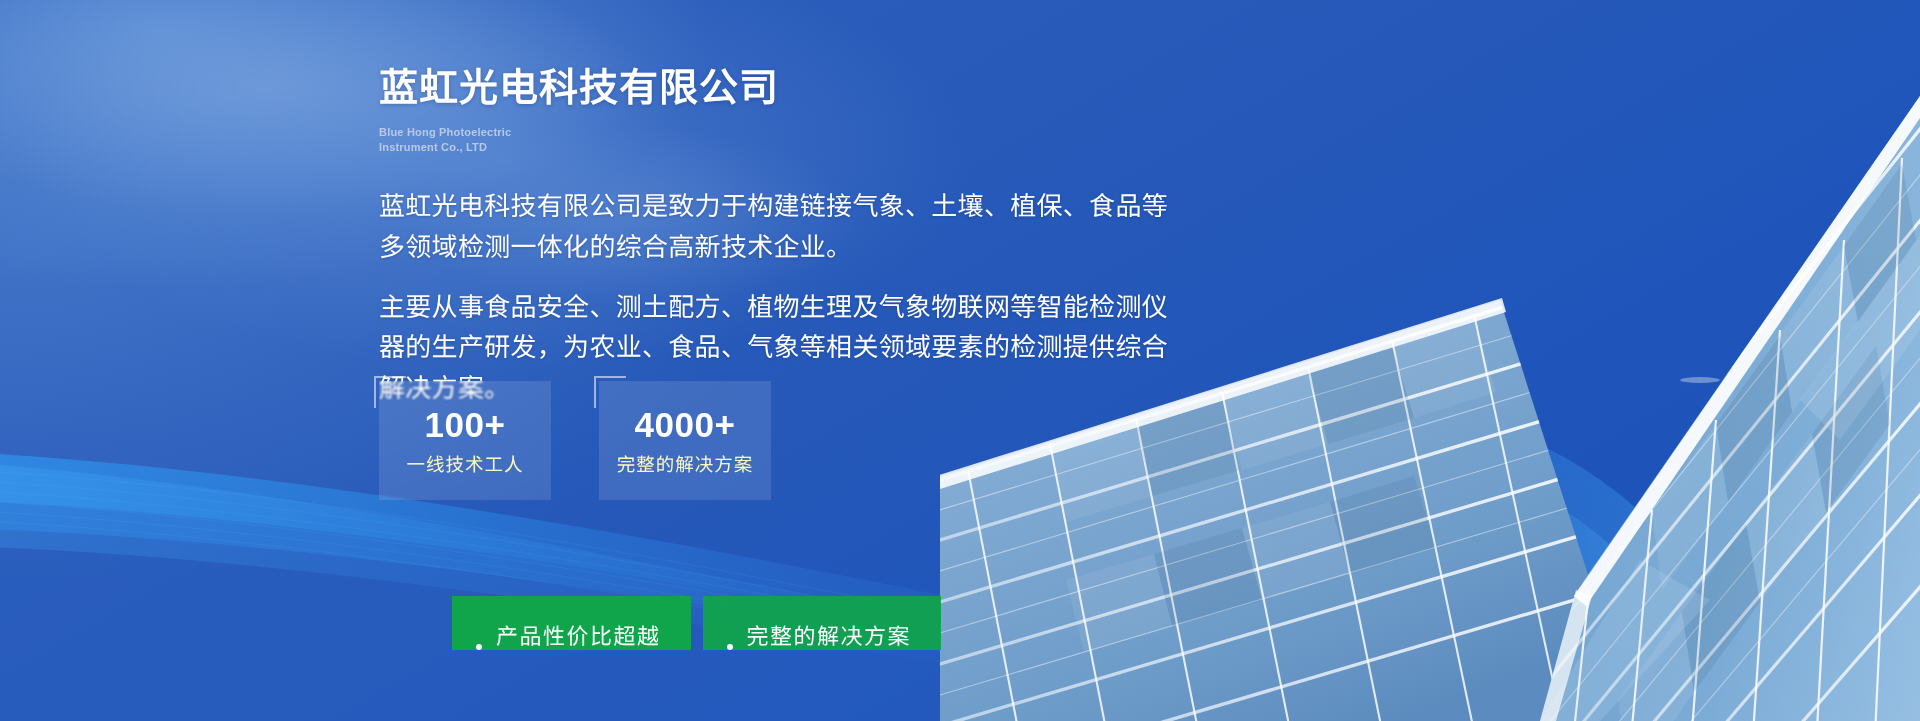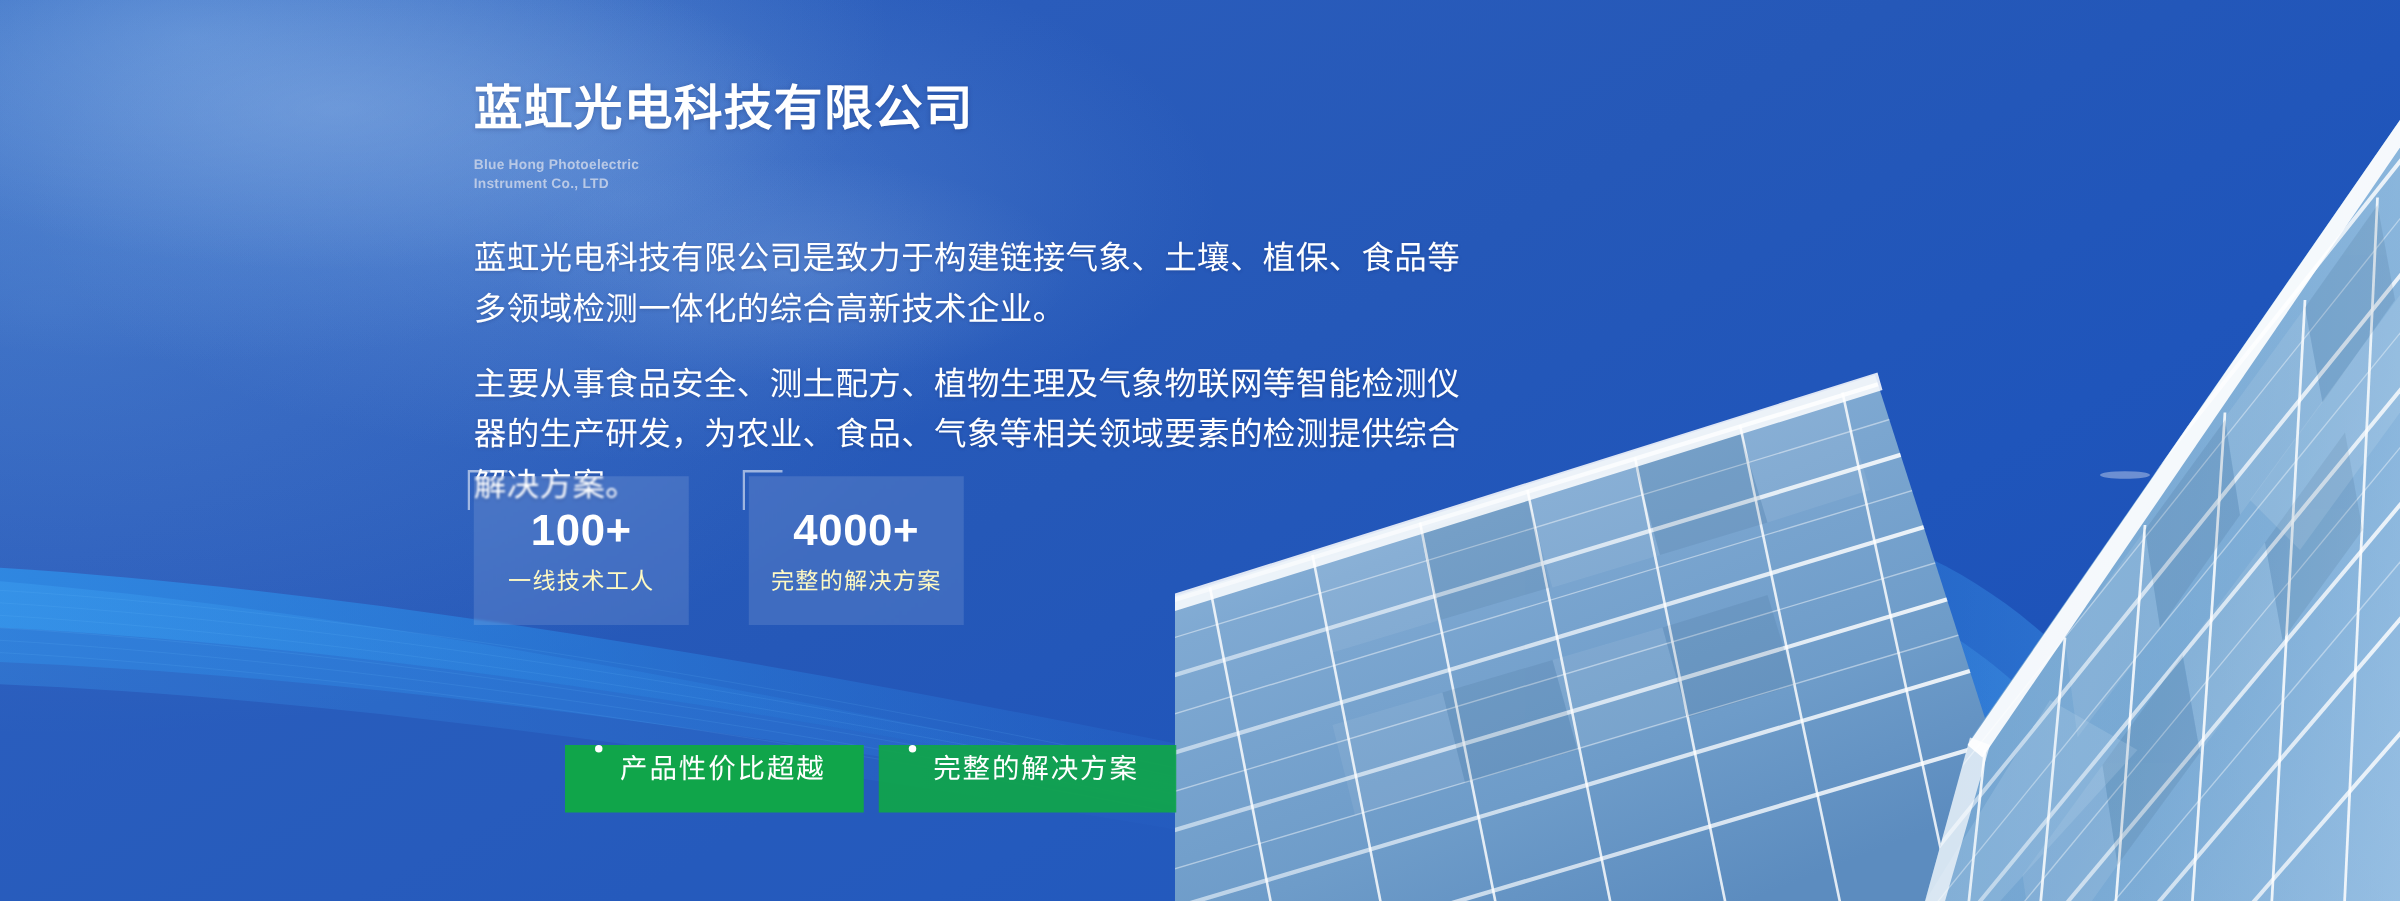--- a/index.html
+++ b/index.html
@@ -142,21 +142,21 @@
     position: absolute;
     left: 452px;
     top: 596px;
     display: flex;
     gap: 12px;
     z-index: 6;
   }
   .tag {
     height: 54px;
     display: flex;
-    align-items: flex-start;
+    align-items: flex-end;
     padding: 0 30px 0 24px;
     background: #10a54a;
     color: #ffffff;
     font-size: 22px;
     letter-spacing: 1.5px;
     white-space: nowrap;
   }
   .tag .dot {
     display: inline-block;
     width: 6px; height: 6px;

